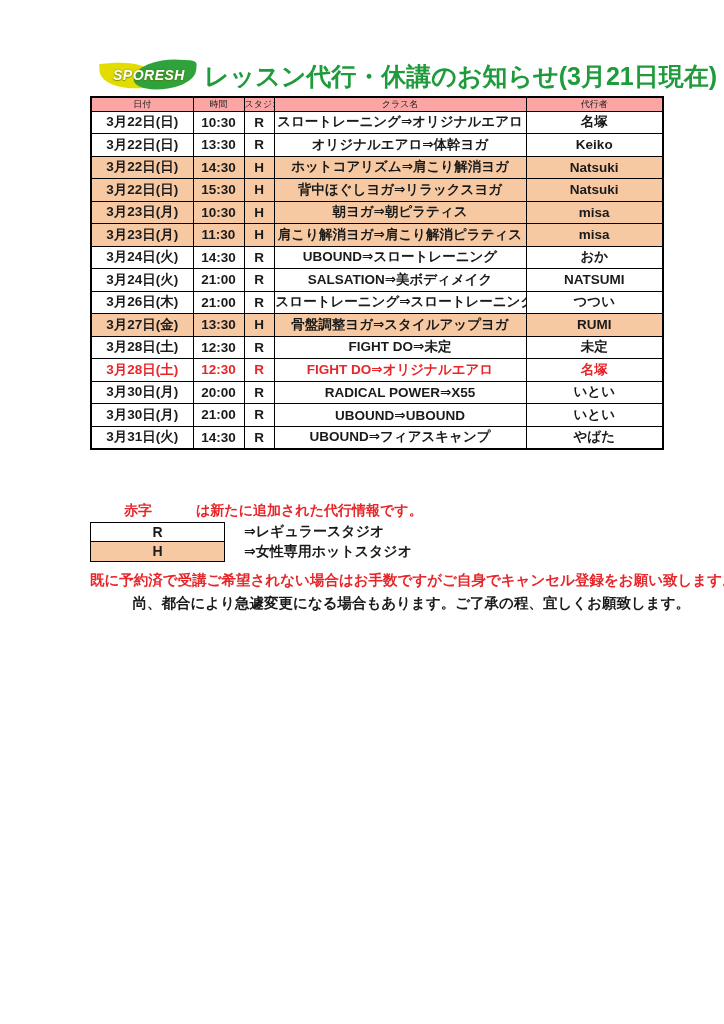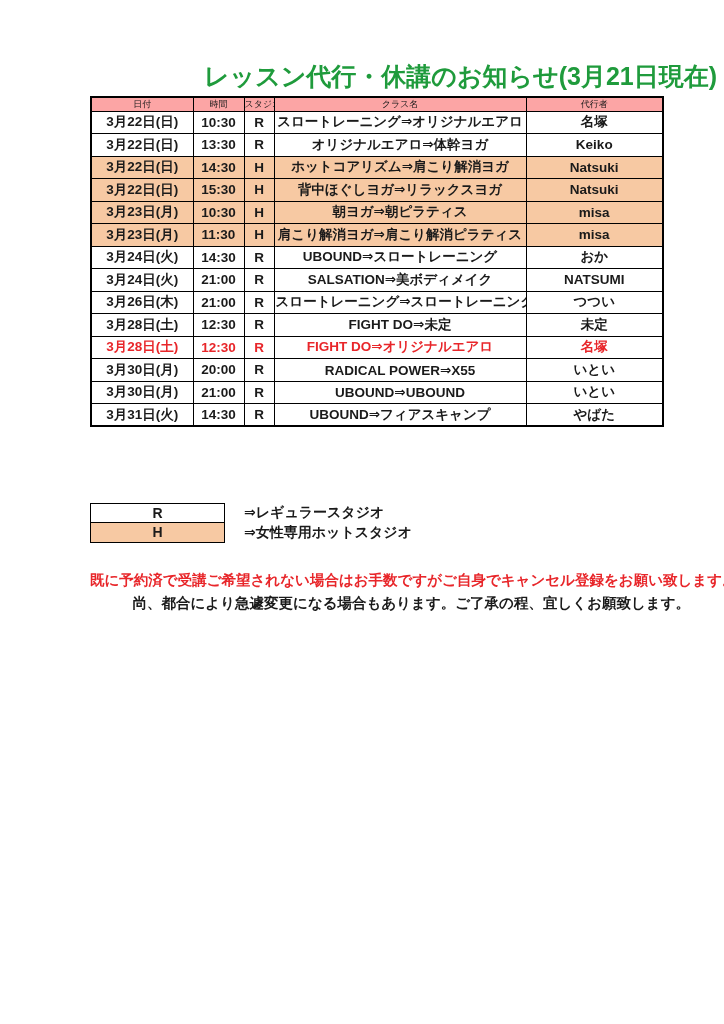--- a/index.html
+++ b/index.html
@@ -177,20 +177,25 @@
     line-height: 23px;
   }
   .note-red { color: var(--red); white-space: nowrap; }
   .note-black { color: #1a1a1a; white-space: nowrap; text-align: right; }
 </style>
 </head>
 <body>
 
 <div class="page">
 
+  <div class="logo">
+    <div class="leaf leaf-yellow"></div>
+    <div class="leaf leaf-green"></div>
+    <div class="logo-text">SPORESH</div>
+  </div>
   <div class="page-title">レッスン代行・休講のお知らせ(3月21日現在)</div>
 
   <div class="schedule">
     <table>
       <colgroup>
         <col class="c-date">
           <col class="c-time">
           <col class="c-studio">
           <col class="c-class">
           <col class="c-sub">
@@ -261,20 +266,27 @@
             <td>SALSATION⇒美ボディメイク</td>
             <td>NATSUMI</td>
           </tr>
           <tr>
             <td>3月26日(木)</td>
             <td>21:00</td>
             <td>R</td>
             <td>スロートレーニング⇒スロートレーニング</td>
             <td>つつい</td>
           </tr>
+          <tr class="hl">
+            <td>3月27日(金)</td>
+            <td>13:30</td>
+            <td>H</td>
+            <td>骨盤調整ヨガ⇒スタイルアップヨガ</td>
+            <td>RUMI</td>
+          </tr>
           <tr>
             <td>3月28日(土)</td>
             <td>12:30</td>
             <td>R</td>
             <td>FIGHT DO⇒未定</td>
             <td>未定</td>
           </tr>
           <tr class="redrow">
             <td>3月28日(土)</td>
             <td>12:30</td>
@@ -301,20 +313,24 @@
             <td>14:30</td>
             <td>R</td>
             <td>UBOUND⇒フィアスキャンプ</td>
             <td>やばた</td>
           </tr>
         </tbody>
     </table>
   </div>
 
   <div class="legend">
+    <div class="legend-line legend-line1">
+      <span class="red-label">赤字</span>
+      <span class="red-desc">は新たに追加された代行情報です。</span>
+    </div>
     <div class="legend-line legend-line2">
       <span class="code-box">R</span>
       <span class="code-desc">⇒レギュラースタジオ</span>
     </div>
     <div class="legend-line legend-line3">
       <span class="code-box">H</span>
       <span class="code-desc">⇒女性専用ホットスタジオ</span>
     </div>
   </div>
 

